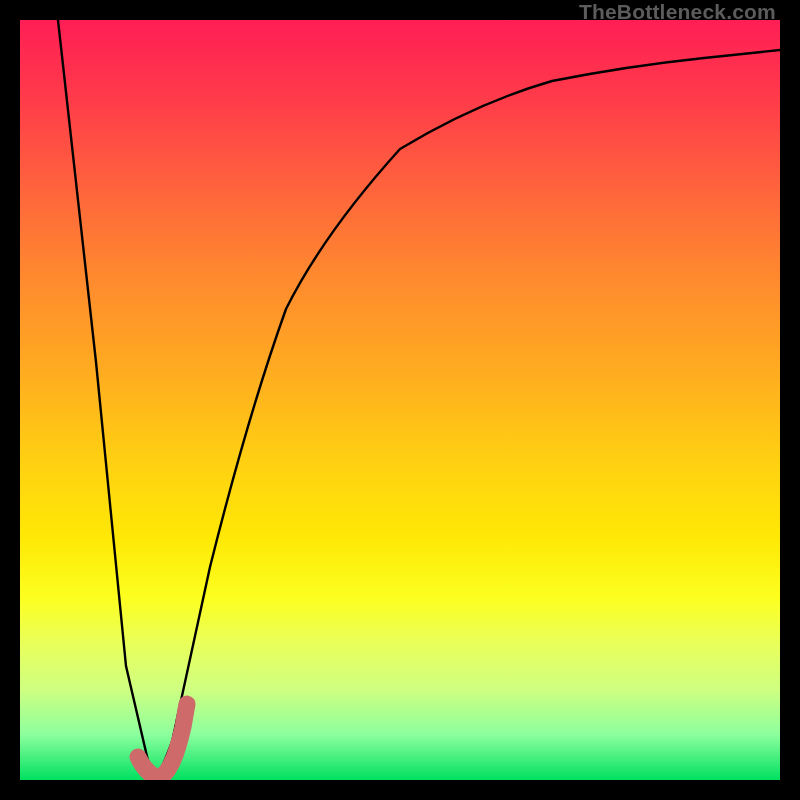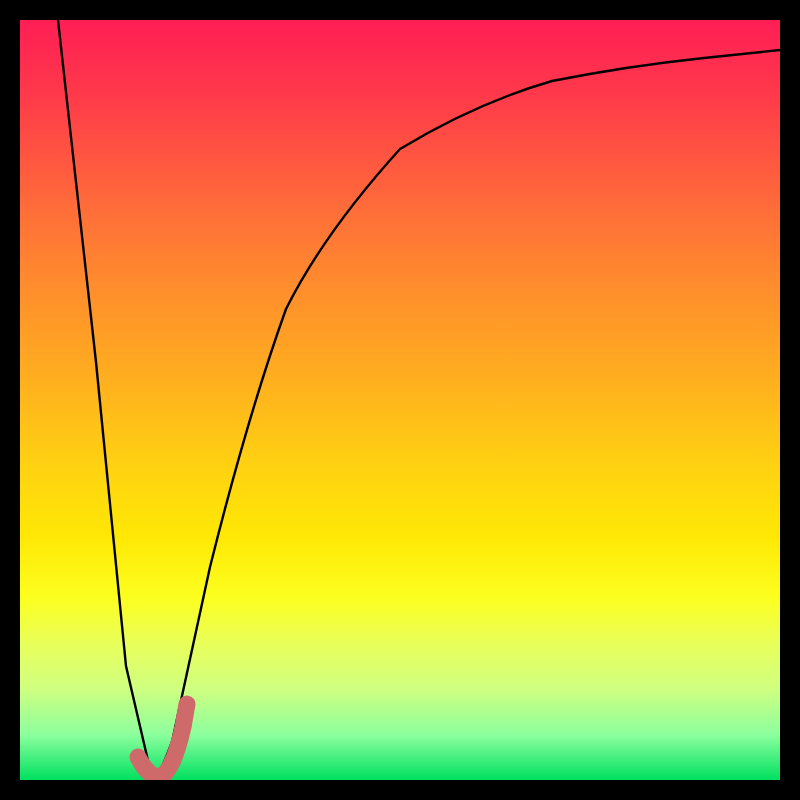--- a/index.html
+++ b/index.html
@@ -64,20 +64,21 @@
     font-weight: 600;
     color: #5c5c5c;
     letter-spacing: 0.2px;
   }
 </style>
 </head>
 <body>
 
 <div class="frame">
 
+  <div class="watermark">TheBottleneck.com</div>
 
   <div class="plot-area">
     <div class="gradient-bg"></div>
 
     <svg class="curves" viewBox="0 0 760 760" preserveAspectRatio="none">
       <path d="M 38 0
                L 76 342
                L 106 646
                L 129 745
                L 137 760" fill="none" stroke="#000" stroke-width="2.4" stroke-linecap="round"></path>

